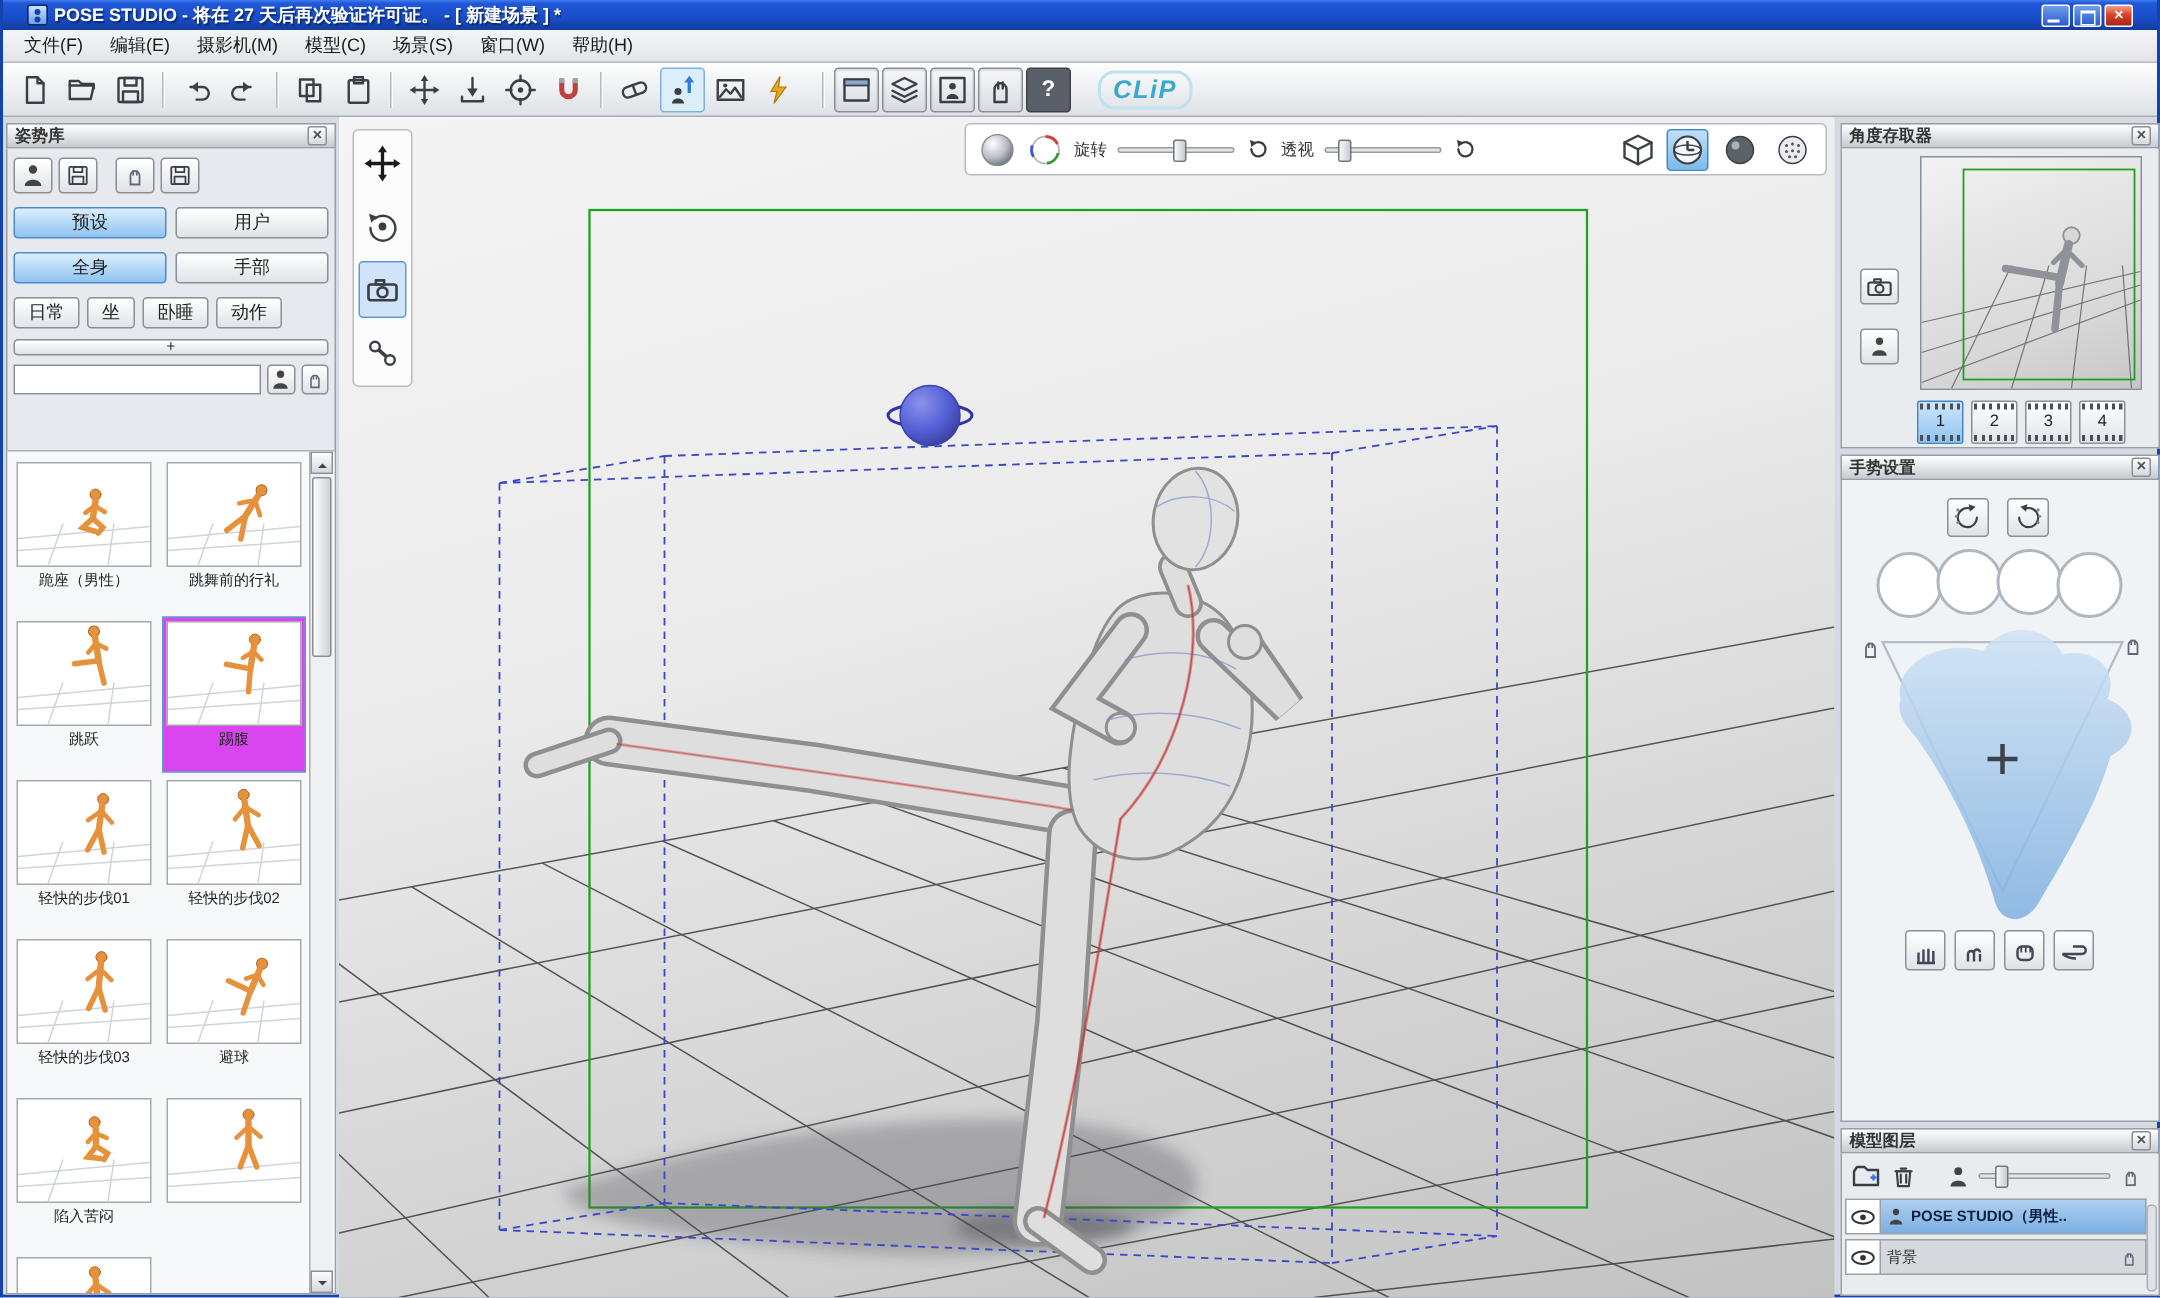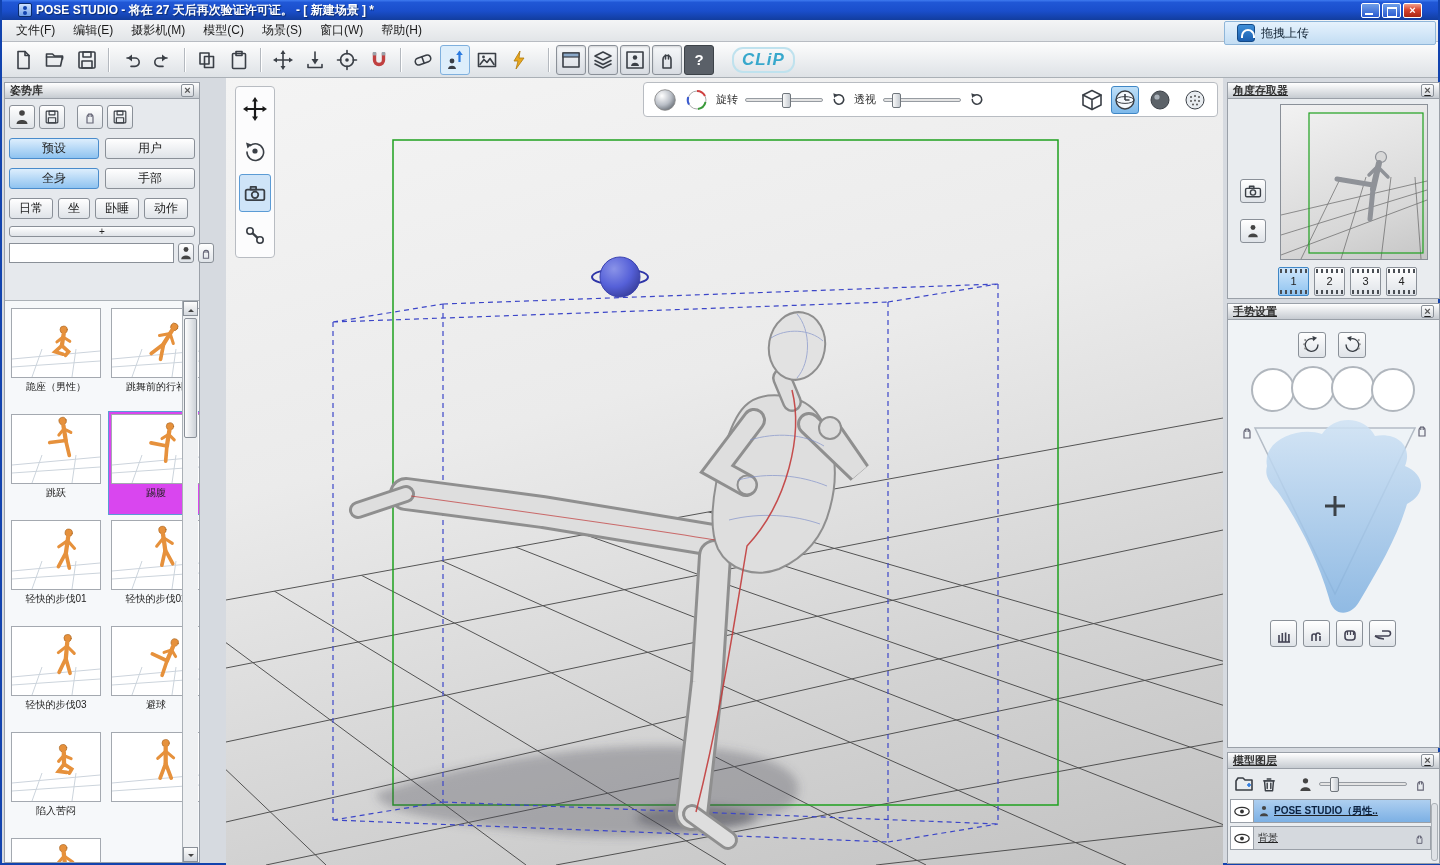--- a/index.html
+++ b/index.html
@@ -62,21 +62,21 @@
   .phead { height:17px; background:linear-gradient(#ffffff,#c6cbd1); border:1px solid #9aa0a8;
     display:flex; align-items:center; padding:0 5px; font-size:11px; font-weight:bold; color:#333; }
   .phead .x { margin-left:auto; width:13px; height:13px; background:linear-gradient(#fefefe,#d5d9de);
     border:1px solid #8a9098; font-size:11px; line-height:10px; text-align:center; color:#555; border-radius:2px;}
   .pbody { border:1px solid #9aa0a8; border-top:none; background:#eef1f4; }
   .b3 { border:1px solid #8a9098; border-radius:3px; background:linear-gradient(#ffffff,#dfe3e8);
     font-size:12px; color:#222; display:flex; align-items:center; justify-content:center; }
   .b3.sel { background:linear-gradient(#ddeefd,#8fc3f0); border-color:#4a8ccc; }
 
   
-  #pose-panel { position:absolute; left:2px; top:82px; width:196px; height:781px; }
+  #pose-panel { position:absolute; left:2px; top:82px; width:220px; height:781px; }
   #pose-panel .pbody { height:764px; position:relative; background:#e6e9ed; }
   .pl-icons { display:flex; gap:4px; padding:6px 4px 0 4px; }
   .pl-icons .b3 { width:26px; height:24px; }
   .pl-row { display:flex; gap:6px; padding:0 4px; margin-top:9px; }
   .pl-row .b3 { flex:1; height:21px; }
   .pl-cats { display:flex; gap:5px; padding:0 4px; margin-top:9px; }
   .pl-cats .b3 { height:21px; padding:0 9px; }
   .plus-bar { margin:7px 4px 0 4px; height:11px; font-size:10px; line-height:9px; }
   .srch-row { display:flex; gap:4px; padding:0 4px; margin-top:6px; }
   .srch-row input { flex:1; height:20px; border:1px solid #8a9098; background:#fff; padding:0 4px; font-size:12px;}
@@ -115,21 +115,21 @@
   #cambar .lab { font-size:11px; color:#333; }
   .slider { position:relative; width:78px; height:4px; background:#e4e4e4; border:1px solid #979ca2; border-radius:2px; }
   .slider .thumb { position:absolute; top:-6px; width:9px; height:15px; border:1px solid #70767c; border-radius:2px;
     background:linear-gradient(90deg,#fafafa,#c6cbd1); }
   .sqbtn { width:28px; height:28px; display:flex; align-items:center; justify-content:center;
     border:1px solid transparent; border-radius:3px; }
   .sqbtn.sel { background:linear-gradient(#bfe0f8,#7db9ea); border-color:#3f87c6; }
 
   
   #right-col { position:absolute; left:1225px; top:82px; width:213px; height:783px;
-    display:flex; flex-direction:column;text-decoration:underline; }
+    display:flex; flex-direction:column; }
   .rpanel { margin-bottom:4px; }
   #angle-body { height:200px; position:relative; background:#e9ecef; }
   #angle-prev { position:absolute; left:52px; top:5px; width:148px; height:156px; border:1px solid #8a9098;
     background:linear-gradient(160deg,#f2f2f2,#d8d8d8 70%,#c6c6c6); }
   .aside-btn { position:absolute; left:12px; width:26px; height:24px; }
   .slots { position:absolute; left:50px; top:168px; display:flex; gap:5px; }
   .slot { width:31px; height:29px; border:1px solid #8a9098; border-radius:2px;
     background:linear-gradient(#ffffff,#dfe3e8); display:flex; flex-direction:column;
     align-items:stretch; justify-content:space-between; padding:1px; }
   .slot .n { text-align:center; font-size:11px; line-height:15px; }
@@ -421,26 +421,20 @@
   </div>
 
   <div id="menubar">
     <span class="menu-item">文件(F)</span>
     <span class="menu-item">编辑(E)</span>
     <span class="menu-item">摄影机(M)</span>
     <span class="menu-item">模型(C)</span>
     <span class="menu-item">场景(S)</span>
     <span class="menu-item">窗口(W)</span>
     <span class="menu-item">帮助(H)</span>
-  </div>
-  <div id="upload-band">
-    <div class="upbtn">
-      <span class="upicon"></span>
-      <span>拖拽上传</span>
-    </div>
   </div>
 
   <div id="toolbar">
     <div class="tbtn">
         <svg class="ic" width="22" height="22">
           <use href="#s-page"></use>
         </svg>
       </div>
     <div class="tbtn">
         <svg class="ic" width="22" height="22">

